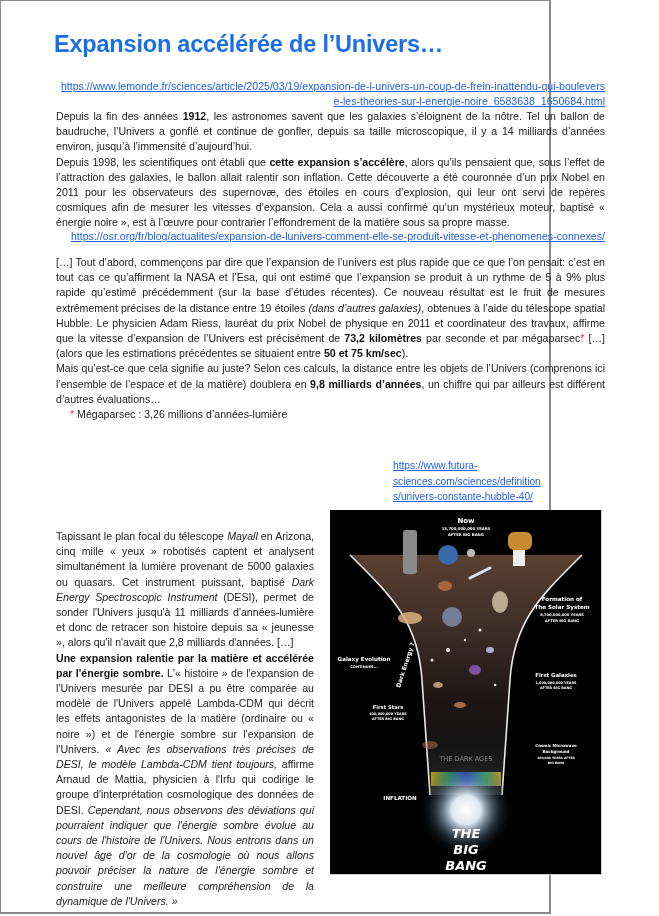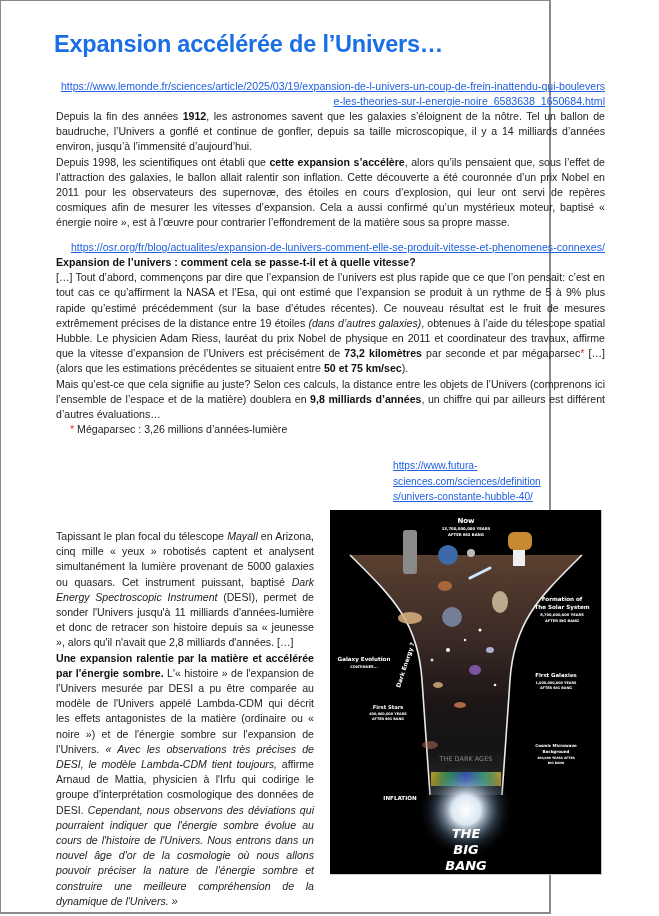--- a/index.html
+++ b/index.html
@@ -25,25 +25,24 @@
   <div class="title">Expansion accélérée de l’Univers…</div>
 
   <div class="txt nj" style="top:78px;">
     <a class="lnk" href="#" style="word-break:break-all;">https://www.lemonde.fr/sciences/article/2025/03/19/expansion-de-l-univers-un-coup-de-frein-inattendu-qui-bouleverse-les-theories-sur-l-energie-noire_6583638_1650684.html</a>
   </div>
   <div class="txt" style="top:108px;">
     <div><span>Depuis la fin des années </span><b>1912</b><span>, les astronomes savent que les galaxies s’éloignent de la nôtre. Tel un ballon de baudruche, l’Univers a gonflé et continue de gonfler, depuis sa taille microscopique, il y a 14 milliards d’années environ, jusqu’à l’immensité d’aujourd’hui.</span></div>
     <div><span>Depuis 1998, les scientifiques ont établi que </span><b>cette expansion s’accélère</b><span>, alors qu’ils pensaient que, sous l’effet de l’attraction des galaxies, le ballon allait ralentir son inflation. Cette découverte a été couronnée d’un prix Nobel en 2011 pour les observateurs des supernovæ, des étoiles en cours d’explosion, qui leur ont servi de repères cosmiques afin de mesurer les vitesses d’expansion. Cela a aussi confirmé qu’un mystérieux moteur, baptisé « énergie noire », est à l’œuvre pour contrarier l’effondrement de la matière sous sa propre masse.</span></div>
   </div>
 
-  <div class="txt nj" style="top:239px;">
+  <div class="txt nj" style="top:228px;">
     <a class="lnk" href="#">https://osr.org/fr/blog/actualites/expansion-de-lunivers-comment-elle-se-produit-vitesse-et-phenomenes-connexes/</a>
   </div>
   <div class="txt" style="top:254px;">
-    <div><b>Expansion de l’univers : comment cela se passe-t-il et à quelle vitesse?</b></div>
     <div><span>[…] Tout d’abord, commençons par dire que l’expansion de l’univers est plus rapide que ce que l’on pensait: c’est en tout cas ce qu’affirment la NASA et l’Esa, qui ont estimé que l’expansion se produit à un rythme de 5 à 9% plus rapide qu’estimé précédemment (sur la base d’études récentes). Ce nouveau résultat est le fruit de mesures extrêmement précises de la distance entre 19 étoiles </span><i>(dans d’autres galaxies)</i><span>, obtenues à l’aide du télescope spatial Hubble. Le physicien Adam Riess, lauréat du prix Nobel de physique en 2011 et coordinateur des travaux, affirme que la vitesse d’expansion de l’Univers est précisément de </span><b>73,2 kilomètres</b><span> par seconde et par mégaparsec</span><span class="red">*</span><span> […] (alors que les estimations précédentes se situaient entre </span><b>50 et 75 km/sec</b><span>).</span></div>
     <div><span>Mais qu’est-ce que cela signifie au juste? Selon ces calculs, la distance entre les objets de l’Univers (comprenons ici l’ensemble de l’espace et de la matière) doublera en </span><b>9,8 milliards d’années</b><span>, un chiffre qui par ailleurs est différent d’autres évaluations…</span></div>
     <div style="padding-left:14px;"><span class="red">*</span><span> Mégaparsec : 3,26 millions d’années-lumière</span></div>
   </div>
 
   <div class="col" style="top:528px;">
     <div><span>Tapissant le plan focal du télescope </span><i>Mayall</i><span> en Arizona, cinq mille « yeux » robotisés captent et analysent simultanément la lumière provenant de 5000 galaxies ou quasars. Cet instrument puissant, baptisé </span><i>Dark Energy Spectroscopic Instrument</i><span> (DESI), permet de sonder l'Univers jusqu'à 11 milliards d'années-lumière et donc de retracer son histoire depuis sa « jeunesse », alors qu'il n'avait que 2,8 milliards d'années. […]</span></div>
     <div><b>Une expansion ralentie par la matière et accélérée par l'énergie sombre.</b><span> L'« histoire » de l'expansion de l'Univers mesurée par DESI a pu être comparée au modèle de l'Univers appelé Lambda-CDM qui décrit les effets antagonistes de la matière (ordinaire ou « noire ») et de l'énergie sombre sur l'expansion de l'Univers. </span><i>« Avec les observations très précises de DESI, le modèle Lambda-CDM tient toujours,</i><span> affirme Arnaud de Mattia, physicien à l'Irfu qui codirige le groupe d'interprétation cosmologique des données de DESI. </span><i>Cependant, nous observons des déviations qui pourraient indiquer que l'énergie sombre évolue au cours de l'histoire de l'Univers. Nous entrons dans un nouvel âge d'or de la cosmologie où nous allons pouvoir préciser la nature de l'énergie sombre et construire une meilleure compréhension de la dynamique de l'Univers. »</i></div>
   </div>
 

